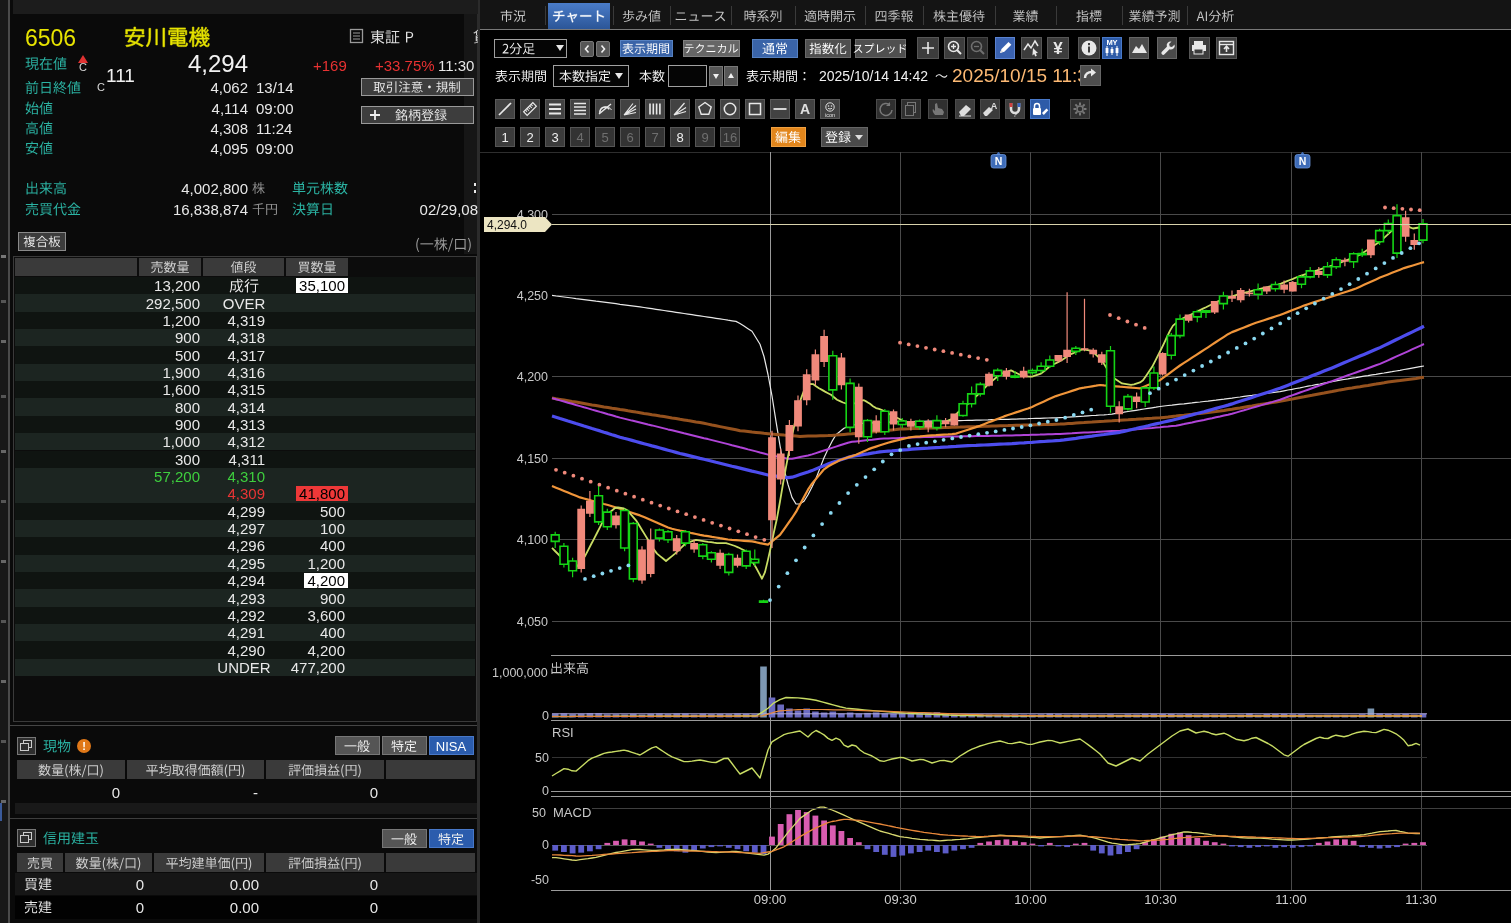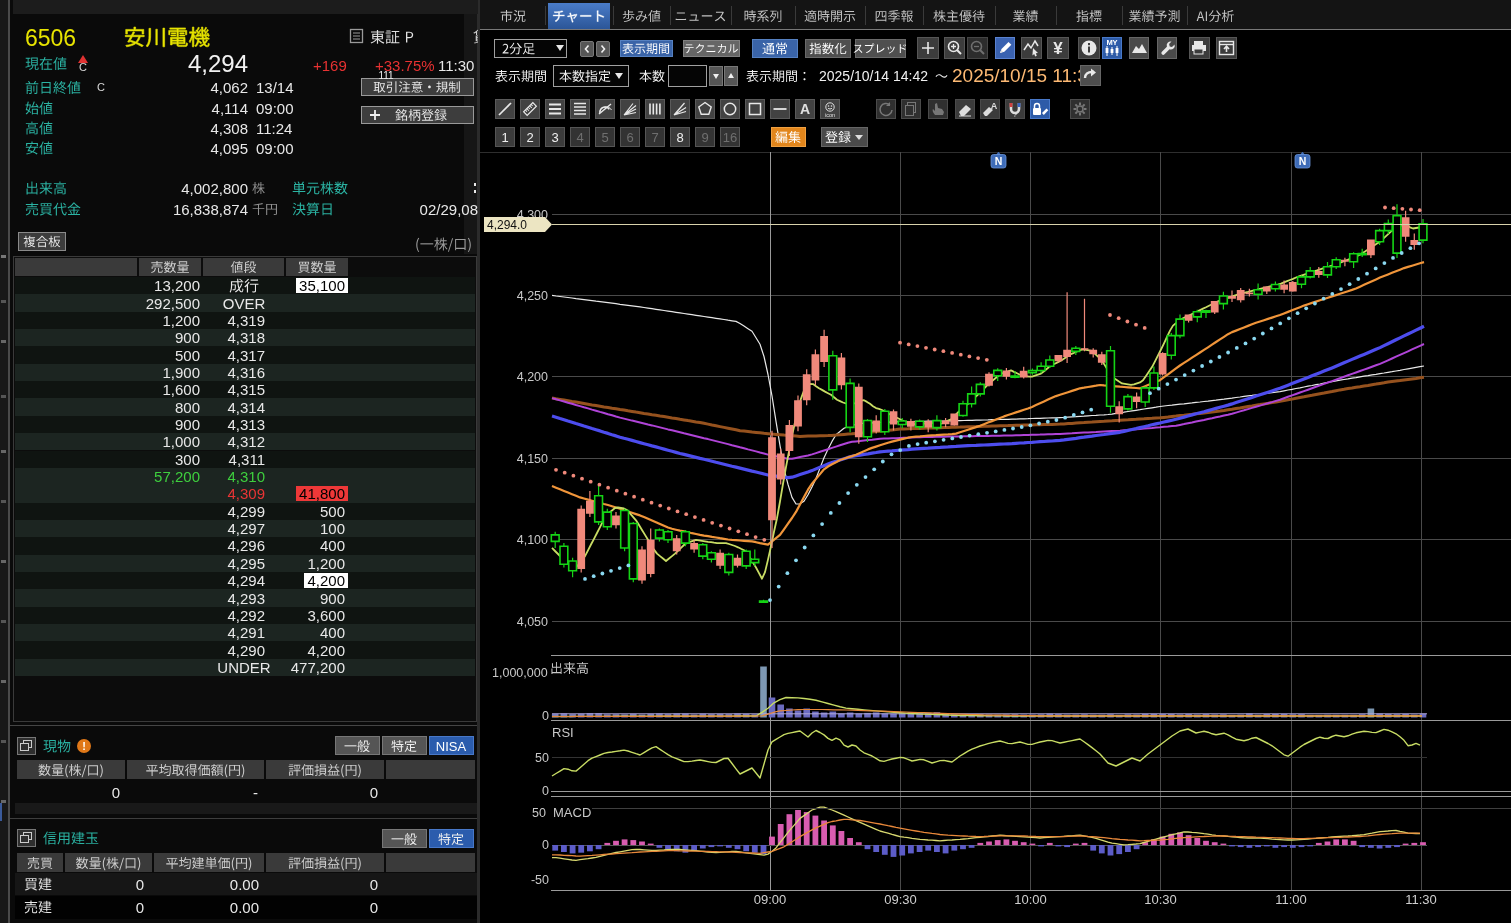--- a/index.html
+++ b/index.html
@@ -396,21 +396,21 @@
   </svg>
 <div style="position:absolute;left:1216px;top:37px;width:21px;height:22px;background:#3c3c3c;border:1px solid #565656;box-sizing:border-box"></div>
 <svg style="position:absolute;left:1216px;top:37px" width="21" height="22" viewBox="0 0 21 22">
     <rect x="3.5" y="4.5" width="14" height="13" fill="none" stroke="#e8e8e8" stroke-width="1.4"></rect>
     <line x1="3.5" y1="7.5" x2="17.5" y2="7.5" stroke="#e8e8e8" stroke-width="1.4"></line>
     <path d="M10.5 15v-5M8 12l2.5-2.8L13 12" fill="none" stroke="#e8e8e8" stroke-width="1.6"></path>
   </svg>
 <div style="position:absolute;left:553px;top:65px;width:76px;height:22px;background:#050505;border:1px solid #a0a0a0;box-sizing:border-box;"></div>
 <div style="position:absolute;left:615px;top:73px;width:0;height:0;border-left:4.5px solid transparent;border-right:4.5px solid transparent;border-top:6px solid #e8e8e8"></div>
 <div style="position:absolute;left:668px;top:65px;width:39px;height:22px;background:#050505;border:1px solid #a0a0a0;box-sizing:border-box;"></div>
-<span style="position:absolute;font-size:10px;line-height:13.5px;color:#f0f0f0;white-space:pre;left:86px;top:69.2px;width:600px;text-align:center;">111</span>
+<span style="position:absolute;font-size:19px;line-height:13.5px;color:#f0f0f0;white-space:pre;left:106px;top:69.2px;width:600px;text-align:left;">111</span>
 <div style="position:absolute;left:709px;top:66px;width:14px;height:20px;background:#565656;border:1px solid #787878;box-sizing:border-box;"></div>
 <div style="position:absolute;left:712.5px;top:74px;width:0;height:0;border-left:3.5px solid transparent;border-right:3.5px solid transparent;border-top:5px solid #f0f0f0"></div>
 <div style="position:absolute;left:724px;top:66px;width:14px;height:20px;background:#565656;border:1px solid #787878;box-sizing:border-box;"></div>
 <div style="position:absolute;left:727.5px;top:73px;width:0;height:0;border-left:3.5px solid transparent;border-right:3.5px solid transparent;border-bottom:5px solid #f0f0f0"></div>
 <span style="position:absolute;font-size:14px;line-height:14px;color:#f0f0f0;white-space:pre;left:819px;top:69.0px;">2025/10/14 14:42</span>
 <span style="position:absolute;font-size:19px;line-height:14px;color:#fdba74;white-space:pre;left:952px;top:69.0px;">2025/10/15 11:30</span>
 <div style="position:absolute;left:1080px;top:65px;width:21px;height:21px;background:#4e4e4e;border:1px solid #666;box-sizing:border-box"></div>
 <svg style="position:absolute;left:1080px;top:65px" width="21" height="21" viewBox="0 0 21 21">
     <path d="M5 13c0-4 3-6 7-6h2" fill="none" stroke="#e8e8e8" stroke-width="2.4"></path>
     <path d="M11 3.5l5 4-5 4z" fill="#e8e8e8"></path>

